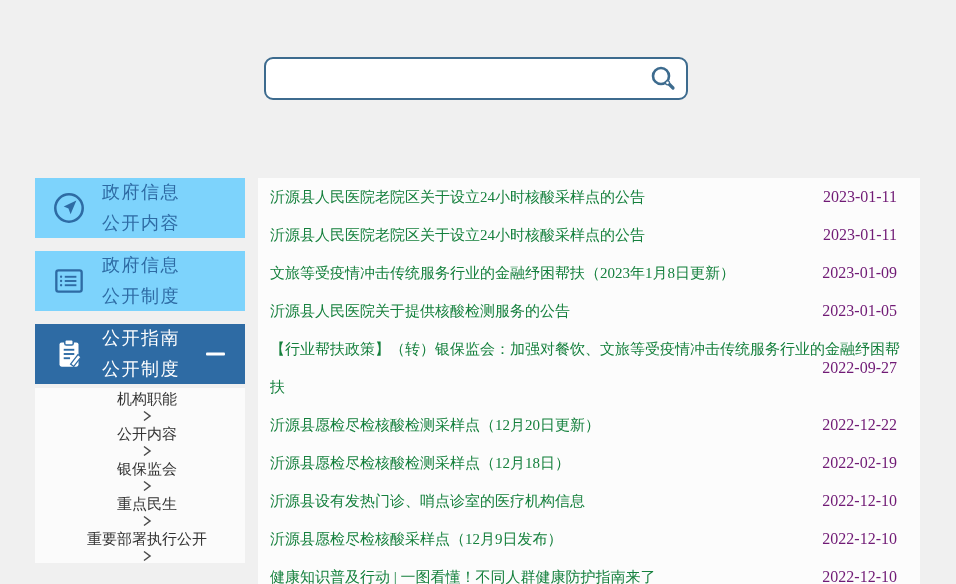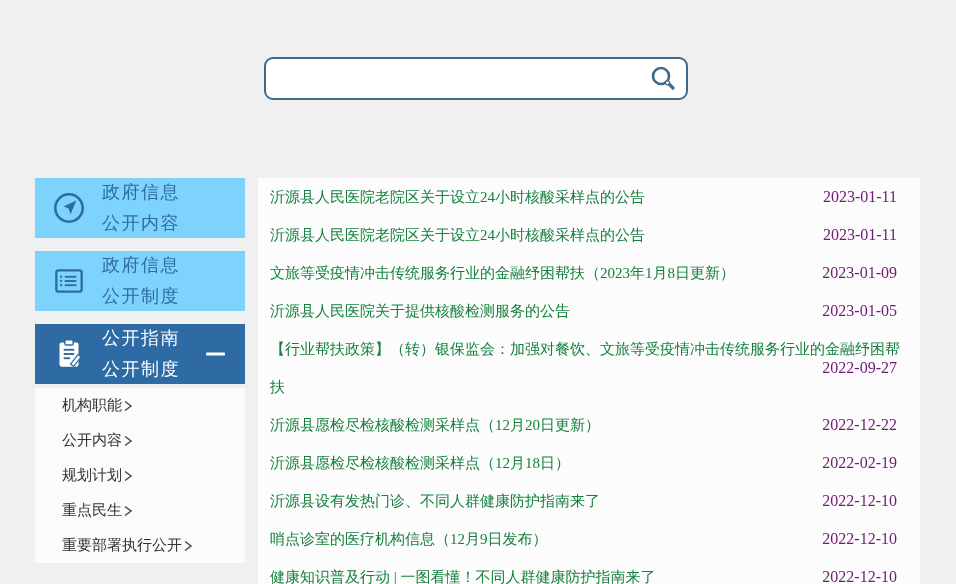--- a/index.html
+++ b/index.html
@@ -51,24 +51,25 @@
   .side-item.active .side-icon { color:#ffffff; }
   .collapse-minus {
     position:absolute; right:20px; top:50%;
     width:19px; height:3px; background:#ffffff;
     transform:translateY(-50%); border-radius:1px;
   }
 
   .submenu { background:#fbfbfb; }
   .submenu-item {
     height:35px;
-    display:flex; align-items:center; justify-content:flex-start;
+    display:flex; align-items:center; justify-content:flex-end;
     padding:0 13px 0 27px;
     font-size:15px; color:#333333;
     cursor:pointer;
+    flex-direction:column;
   }
   .submenu-item .chev { display:flex; align-items:center; }
 
   
   .content {
     position:absolute; left:258px; top:178px;
     width:662px; min-height:430px;
     background:#fcfcfc;
   }
   .news-row { position:relative; padding:0 15px 0 12px; }
@@ -161,21 +162,21 @@
     </div>
     <div class="submenu-item">
       <span>公开内容</span>
       <span class="chev">
         <svg width="12" height="14" viewBox="0 0 12 14">
             <polyline points="3,2.5 9,7 3,11.5" fill="none" stroke="#4a4a4a" stroke-width="1.5"></polyline>
           </svg>
       </span>
     </div>
     <div class="submenu-item">
-      <span>规划计划</span>
+      <span>银保监会</span>
       <span class="chev">
         <svg width="12" height="14" viewBox="0 0 12 14">
             <polyline points="3,2.5 9,7 3,11.5" fill="none" stroke="#4a4a4a" stroke-width="1.5"></polyline>
           </svg>
       </span>
     </div>
     <div class="submenu-item">
       <span>重点民生</span>
       <span class="chev">
         <svg width="12" height="14" viewBox="0 0 12 14">
@@ -218,25 +219,25 @@
   </div>
   <div class="news-row">
     <span class="news-title">沂源县愿检尽检核酸检测采样点（12月20日更新）</span>
     <span class="news-date">2022-12-22</span>
   </div>
   <div class="news-row">
     <span class="news-title">沂源县愿检尽检核酸检测采样点（12月18日）</span>
     <span class="news-date">2022-02-19</span>
   </div>
   <div class="news-row">
-    <span class="news-title">沂源县设有发热门诊、不同人群健康防护指南来了</span>
+    <span class="news-title">沂源县设有发热门诊、哨点诊室的医疗机构信息</span>
     <span class="news-date">2022-12-10</span>
   </div>
   <div class="news-row">
-    <span class="news-title">哨点诊室的医疗机构信息（12月9日发布）</span>
+    <span class="news-title">沂源县愿检尽检核酸采样点（12月9日发布）</span>
     <span class="news-date">2022-12-10</span>
   </div>
   <div class="news-row">
     <span class="news-title">健康知识普及行动 | 一图看懂！不同人群健康防护指南来了</span>
     <span class="news-date">2022-12-10</span>
   </div>
 
 </div>
 
 </body></html>

